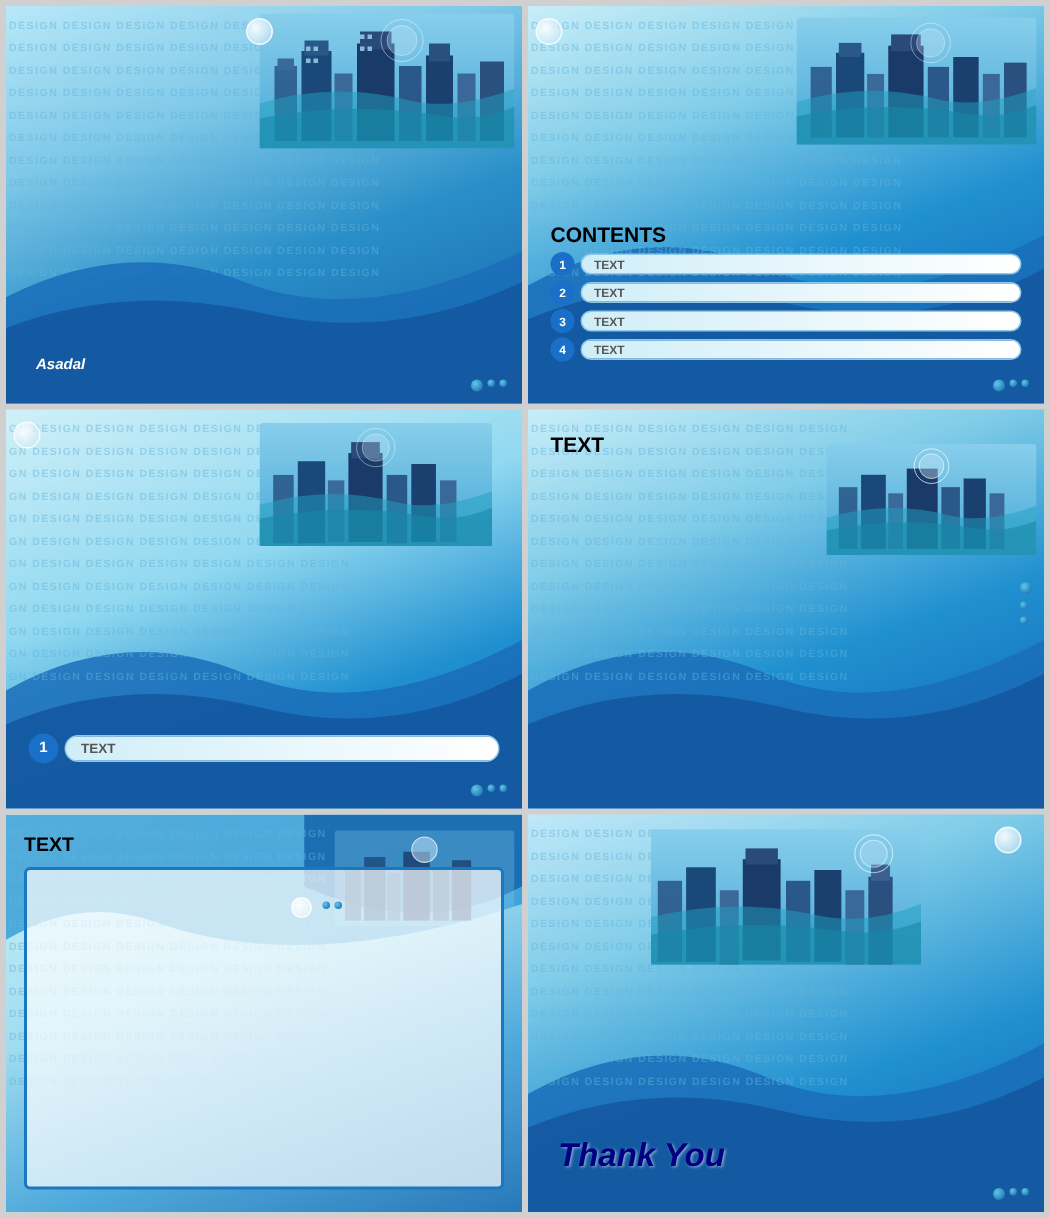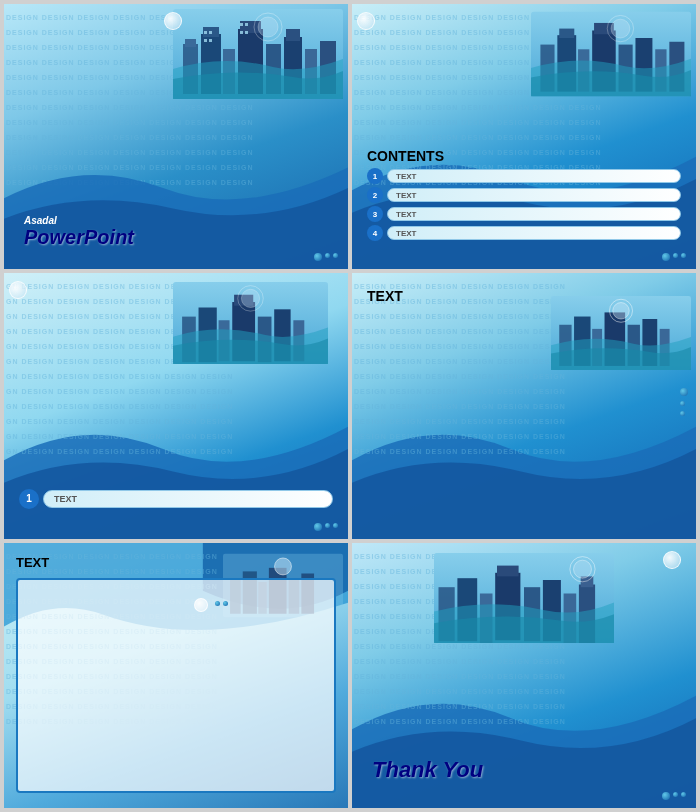--- a/index.html
+++ b/index.html
@@ -305,21 +305,20 @@
     <circle cx="95" cy="18" r="10" fill="rgba(200,230,248,0.3)" stroke="rgba(255,255,255,0.5)" stroke-width="0.5"></circle>
 
     <path d="M0,60 Q50,45 100,58 Q130,65 170,50 L170,90 L0,90 Z" fill="#20a0c0" opacity="0.5"></path>
     <path d="M0,70 Q60,58 120,68 Q145,73 170,62 L170,90 L0,90 Z" fill="#1888a8" opacity="0.6"></path>
   </svg>
 
   <div class="bubble" style="width:18px;height:18px;top:8px;left:160px;z-index:4;"></div>
 
   <div class="title-area">
     <div class="brand-name">Asadal</div>
-    <div class="main-title">PowerPoint</div>
   </div>
 
   <div class="small-balls" style="bottom:8px;right:10px;">
     <div class="ball"></div>
     <div class="ball-sm"></div>
     <div class="ball-sm"></div>
   </div>
 </div>
 
 <div class="slide" id="slide2">

